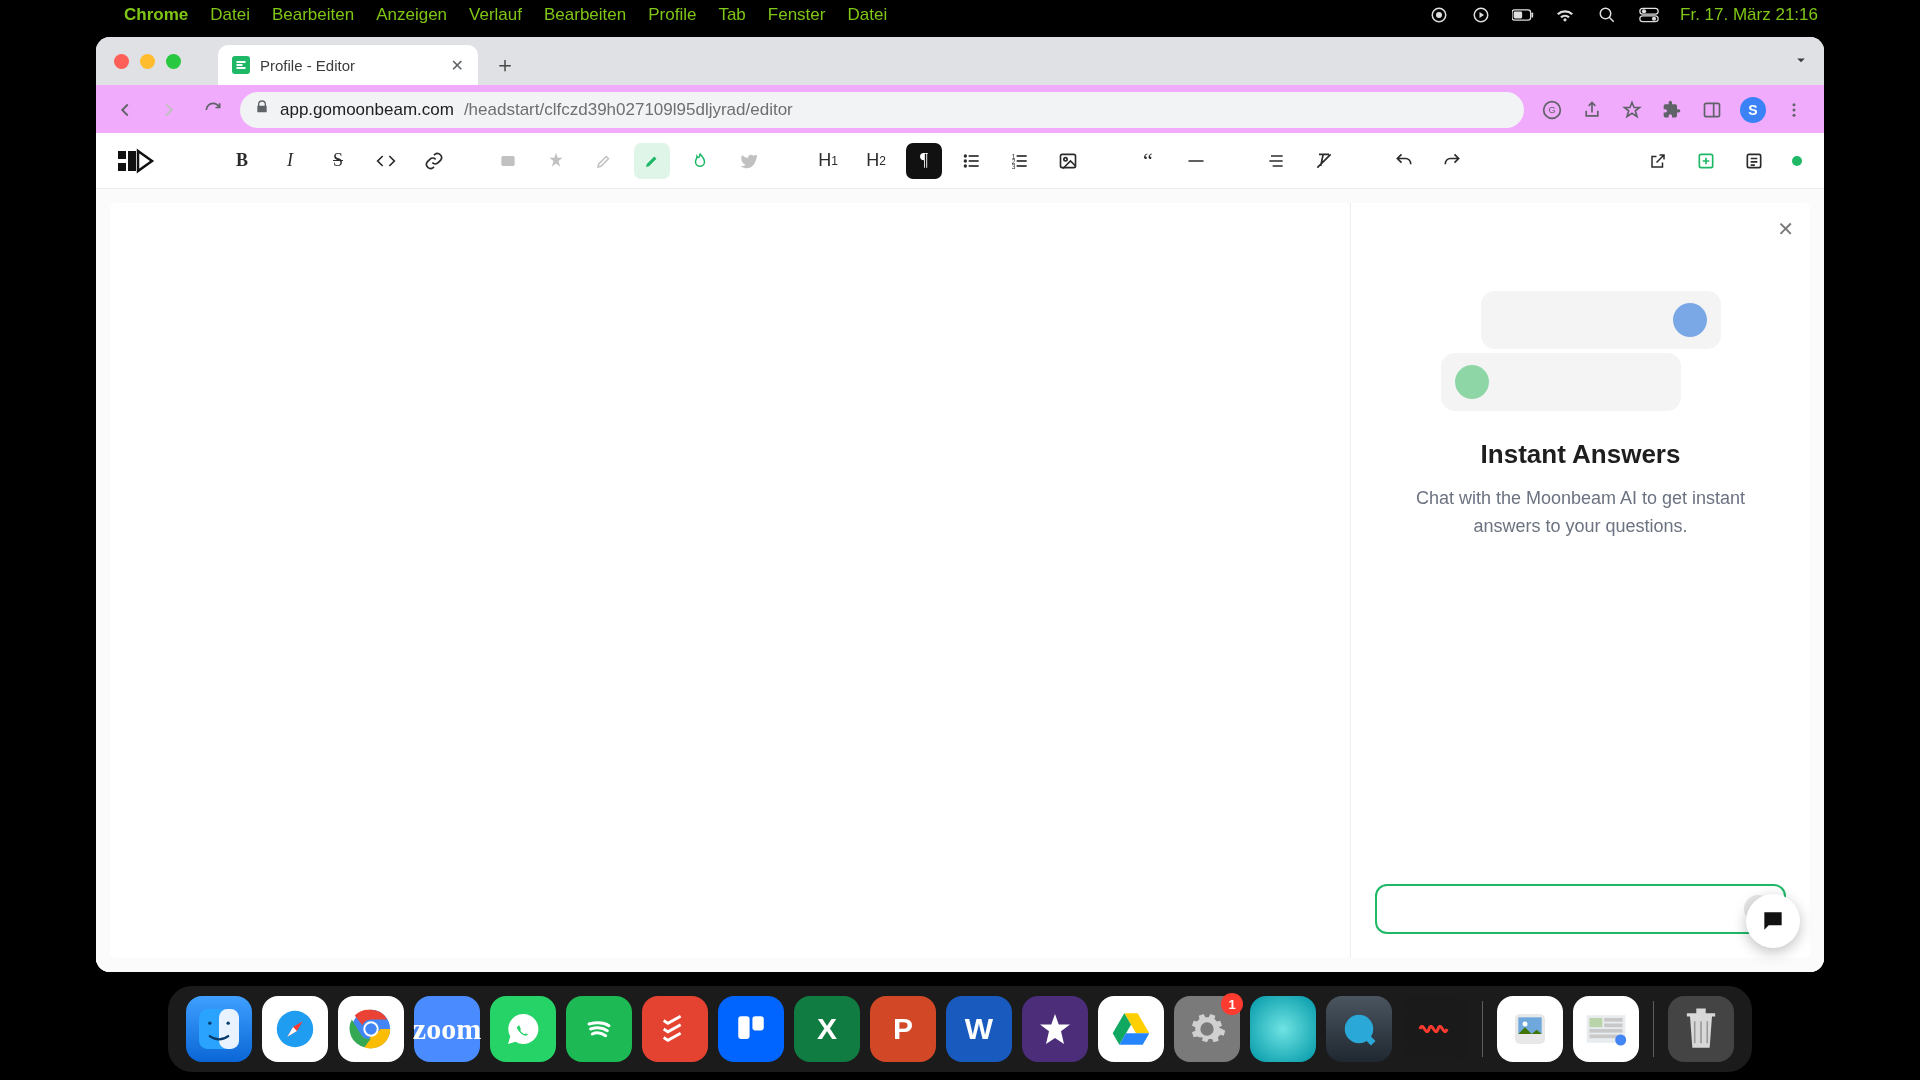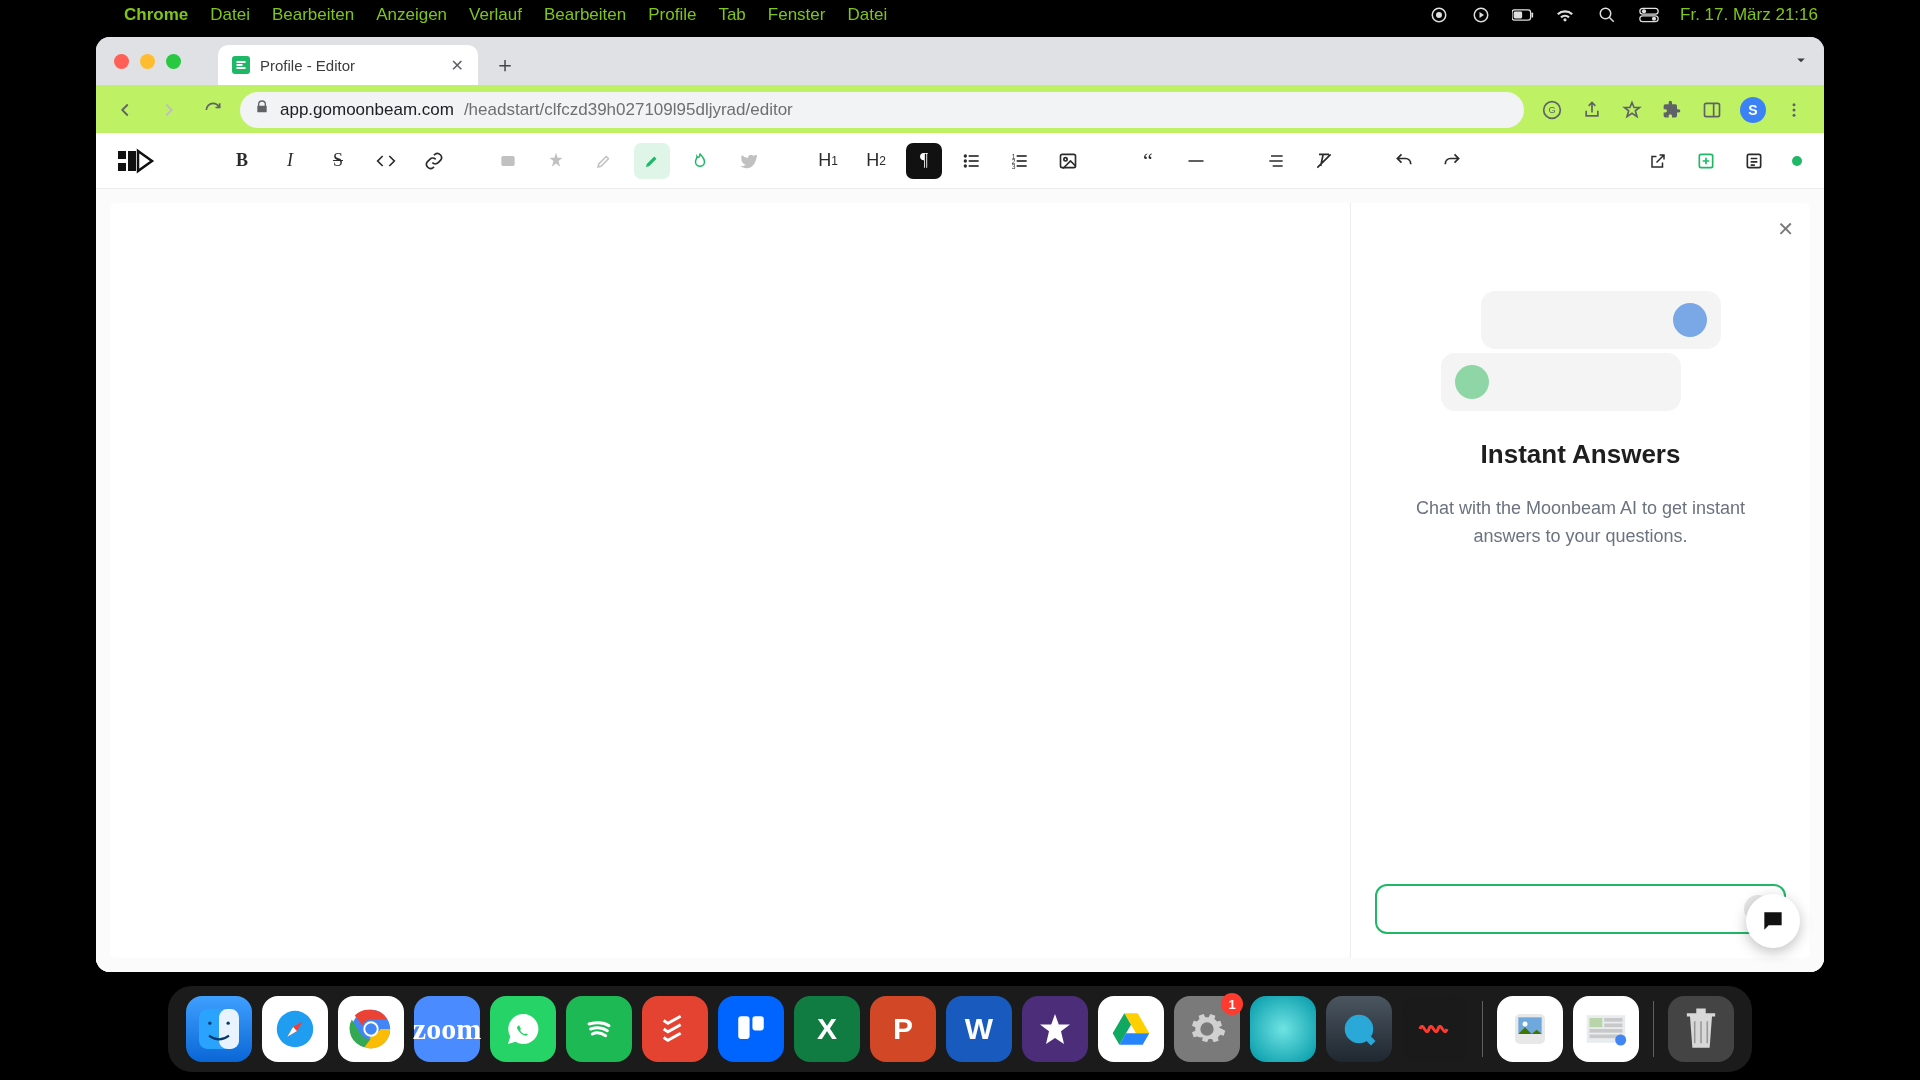--- a/index.html
+++ b/index.html
@@ -20,21 +20,21 @@
   .tabbar { height:48px; background:#dfe1e5; display:flex; align-items:flex-end; padding-left:12px; position:relative;}
   .traffic { display:flex; gap:11px; position:absolute; left:18px; top:17px;}
   .traffic span{ width:15px;height:15px;border-radius:50%; display:block;}
   .tl-red{background:#ff5f57;} .tl-yellow{background:#febc2e;} .tl-green{background:#28c840;}
   .tab { margin-left:110px; height:40px; background:#fff; border-radius:10px 10px 0 0; display:flex; align-items:center; padding:0 14px; gap:10px; min-width:260px; font-size:15px; color:#3c3c3c;}
   .tab .favicon{width:18px;height:18px;background:#1fb867;border-radius:3px; display:flex;align-items:center;justify-content:center;color:#fff;font-weight:700;font-size:12px;}
   .tab .close{margin-left:auto;color:#5f6368;font-size:16px;}
   .newtab{width:34px;height:34px;display:flex;align-items:center;justify-content:center;color:#444;border-radius:50%;margin-left:10px;margin-bottom:3px;font-size:22px;}
   .tabdrop{position:absolute; right:14px; top:14px; color:#3c3c3c;}
 
-  .addrbar{height:50px;background:#bef264;border-bottom:1px solid #e3e3e3;display:flex;align-items:center;padding:0 12px;gap:10px;}
+  .addrbar{height:50px;background:#f0abfc;border-bottom:1px solid #e3e3e3;display:flex;align-items:center;padding:0 12px;gap:10px;}
   .nav-btn{width:34px;height:34px;display:flex;align-items:center;justify-content:center;color:#5f6368;border-radius:50%;}
   .nav-btn.disabled{color:#bfbfbf;}
   .omnibox{flex:1;height:36px;background:#f1f3f4;border-radius:18px;display:flex;align-items:center;padding:0 14px;gap:10px;color:#202124;font-size:17px;}
   .omnibox .lock{color:#5f6368;}
   .omni-path{color:#6f6f6f;}
   .addr-right{display:flex;align-items:center;gap:16px;padding:0 6px;}
   .addr-right .ic{width:24px;height:24px;display:flex;align-items:center;justify-content:center;color:#5f6368;}
   .avatar{width:26px;height:26px;border-radius:50%;background:#3b82f6;color:#fff;display:flex;align-items:center;justify-content:center;font-size:14px;font-weight:600;}
 
   
@@ -58,21 +58,21 @@
   .sidepanel{width:460px;margin:14px 14px 14px 0;background:#fff;border-left:1px solid #eee;border-radius:0 6px 6px 0;position:relative;display:flex;flex-direction:column;align-items:center;padding:18px 24px 24px;}
   .sidepanel .closep{position:absolute;right:16px;top:14px;color:#7a7a7a;font-size:20px;}
   .illus{margin-top:70px;width:280px;height:120px;position:relative;}
   .bubble{position:absolute;background:#f4f4f4;border-radius:14px;padding:12px 14px;display:flex;gap:10px;align-items:center;width:240px;}
   .bubble .line{height:8px;border-radius:4px;background:#e4e4e4;flex:1;}
   .bubble .lines{display:flex;flex-direction:column;gap:6px;flex:1;}
   .dot{width:34px;height:34px;border-radius:50%;}
   .dot.blue{background:#7aa8e6;}
   .dot.green{background:#8fd6a6;}
   .sidepanel h2{margin-top:28px;font-size:26px;font-weight:700;color:#1e1e1e;}
-  .sidepanel p{margin-top:25px;text-align:center;color:#6b7280;font-size:18px;line-height:1.55;max-width:340px;}
+  .sidepanel p{margin-top:15px;text-align:center;color:#6b7280;font-size:18px;line-height:1.55;max-width:340px;}
   .chatbox{margin-top:auto;width:100%;}
   .chatinput{width:100%;height:50px;border:2px solid #1fb867;border-radius:12px;display:flex;align-items:center;padding:0 12px;}
   .chatinput input{flex:1;border:none;outline:none;font-size:17px;background:transparent;}
   .sendbtn{width:28px;height:28px;border-radius:50%;background:#e7e7e7;display:flex;align-items:center;justify-content:center;color:#888;}
 
   .intercom{position:absolute;right:24px;bottom:24px;width:54px;height:54px;border-radius:50%;background:#fff;box-shadow:0 4px 14px rgba(0,0,0,.25);display:flex;align-items:center;justify-content:center;}
 
   
   .dock{position:absolute;bottom:8px;left:50%;transform:translateX(-50%);height:86px;background:rgba(60,60,60,.45);backdrop-filter:blur(20px);border-radius:24px;display:flex;align-items:center;padding:0 18px;gap:10px;}
   .dock .dicon{width:66px;height:66px;border-radius:16px;display:flex;align-items:center;justify-content:center;font-size:30px;color:#fff;position:relative;}

